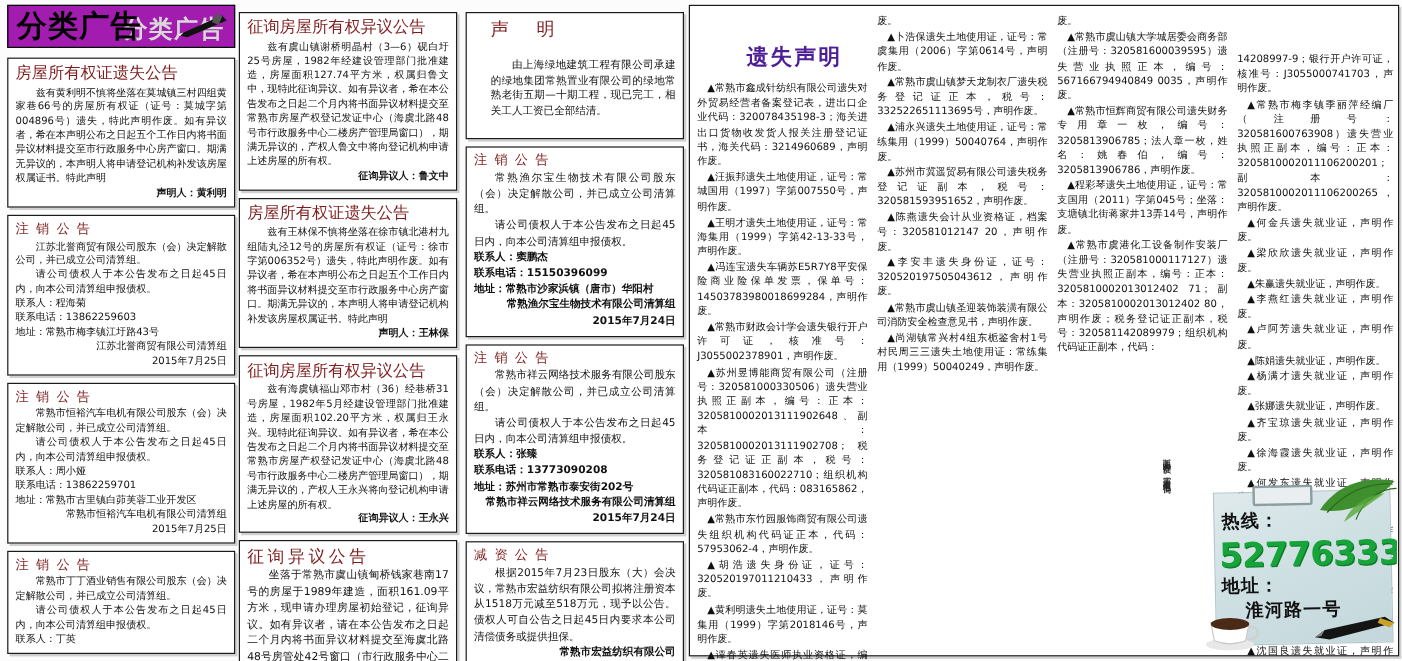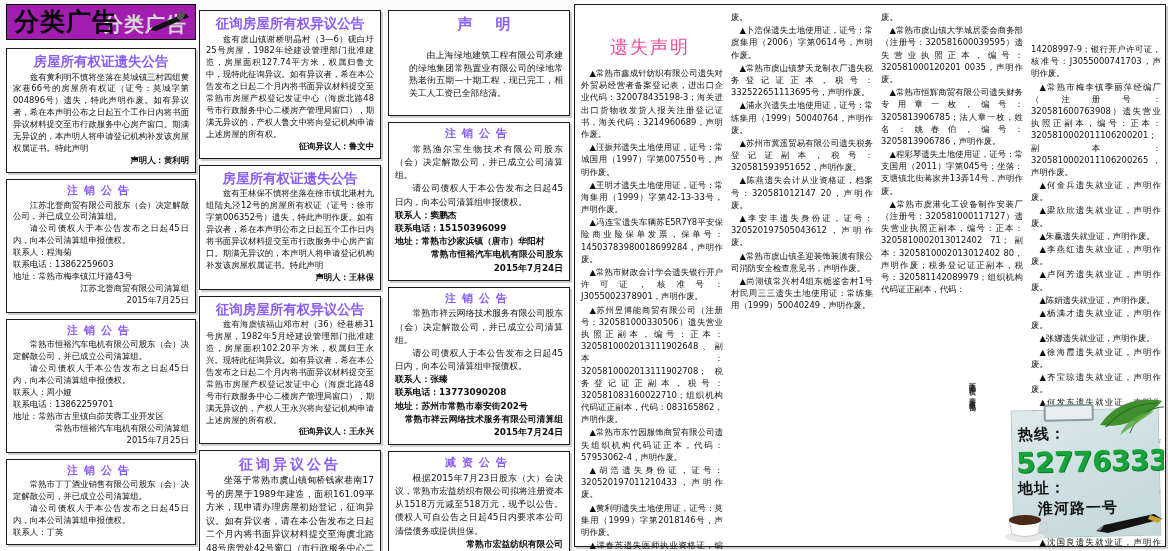--- a/index.html
+++ b/index.html
@@ -35,21 +35,21 @@
   .c3{left:388px;width:182px;}
 
   
   .ad{
     border:1px solid #1a1a1a;background:#fff;
     margin:6px 0 0 0;padding:4px 6px 5px 6px;
     box-shadow:2px 2px 0 #cfcfcf;
     box-sizing:border-box;
   }
   .ad-title{
-    text-align:center;font-weight:bold;color:#8b5cf6;
+    text-align:left;font-weight:normal;color:#7f1d1d;
     line-height:1.15;margin:1px 0 2px 0;
   }
   .t-lg{font-size:15px;}
   .t-md{font-size:13.5px;}
   .t-sp{font-size:11px;letter-spacing:6px;}
   .t-sp2{font-size:14px;letter-spacing:3px;}
   .ad-body{
     font-size:8.4px;line-height:1.42;color:#111;
     text-align:justify;text-justify:inter-ideograph;
   }
@@ -60,22 +60,22 @@
   .ad-line{margin:0;}
   .bold{font-weight:bold;}
 
   
   .loss{
     position:absolute;left:574px;top:4px;width:592px;height:543px;
     border:1px solid #1a1a1a;background:#fff;box-sizing:border-box;
     box-shadow:2px 2px 0 #cfcfcf;
   }
   .loss-title{
-    position:absolute;left:0;top:30px;width:150px;text-align:center;
-    font-size:18px;font-weight:normal;letter-spacing:2px;color:#ec4899;
+    position:absolute;left:12px;top:30px;width:150px;text-align:center;
+    font-size:18px;font-weight:bold;letter-spacing:2px;color:#4c1d95;
   }
   .loss-cols{
     position:absolute;left:0;top:0;width:100%;height:100%;
   }
   .lcol{
     position:absolute;top:6px;
     font-size:8.4px;line-height:1.45;color:#111;
     text-align:justify;text-justify:inter-ideograph;
   }
   .lc1{left:6px;width:142px;top:62px;}
@@ -241,21 +241,21 @@
     </div>
 
     <div class="ad">
       <div class="ad-title t-sp">注销公告</div>
       <div class="ad-body" style="font-size:8.8px;line-height:1.5;">
         <p class="indent">常熟渔尔宝生物技术有限公司股东（会）决定解散公司，并已成立公司清算组。</p>
         <p class="indent">请公司债权人于本公告发布之日起45日内，向本公司清算组申报债权。</p>
         <p class="ad-line bold">联系人：窦鹏杰</p>
         <p class="ad-line bold">联系电话：15150396099</p>
         <p class="ad-line bold">地址：常熟市沙家浜镇（唐市）华阳村</p>
-        <p class="ad-right">常熟市恒裕汽车电机有限公司股东</p>
+        <p class="ad-right">常熟渔尔宝生物技术有限公司清算组</p>
         <p class="ad-right">2015年7月24日</p>
       </div>
     </div>
 
     <div class="ad">
       <div class="ad-title t-sp">注销公告</div>
       <div class="ad-body" style="font-size:8.8px;line-height:1.5;">
         <p class="indent">常熟市祥云网络技术服务有限公司股东（会）决定解散公司，并已成立公司清算组。</p>
         <p class="indent">请公司债权人于本公告发布之日起45日内，向本公司清算组申报债权。</p>
         <p class="ad-line bold">联系人：张臻</p>
@@ -297,38 +297,38 @@
         <p class="entry">▲常熟市虞山镇梦天龙制衣厂遗失税务登记证正本，税号：332522651113695号，声明作废。</p>
         <p class="entry">▲浦永兴遗失土地使用证，证号：常练集用（1999）50040764，声明作废。</p>
         <p class="entry">▲苏州市冀遥贸易有限公司遗失税务登记证副本，税号：320581593951652，声明作废。</p>
         <p class="entry">▲陈燕遗失会计从业资格证，档案号：320581012147 20，声明作废。</p>
         <p class="entry">▲李安丰遗失身份证，证号：320520197505043612，声明作废。</p>
         <p class="entry">▲常熟市虞山镇圣迎装饰装潢有限公司消防安全检查意见书，声明作废。</p>
         <p class="entry">▲尚湖镇常兴村4组东栀鉴舍村1号村民周三三遗失土地使用证：常练集用（1999）50040249，声明作废。</p>
       </div>
       <div class="lcol lc3">
         <p>废。</p>
-        <p class="entry">▲常熟市虞山镇大学城居委会商务部（注册号：320581600039595）遗失营业执照正本，编号：320581000120201 0035，声明作废。</p>
+        <p class="entry">▲常熟市虞山镇大学城居委会商务部（注册号：320581600039595）遗失营业执照正本，编号：567166794940849 0035，声明作废。</p>
         <p class="entry">▲常熟市恒辉商贸有限公司遗失财务专用章一枚，编号：3205813906785；法人章一枚，姓名：姚春伯，编号：3205813906786，声明作废。</p>
         <p class="entry">▲程彩琴遗失土地使用证，证号：常支国用（2011）字第045号；坐落：支塘镇北街蒋家井13弄14号，声明作废。</p>
         <p class="entry">▲常熟市虞港化工设备制作安装厂（注册号：320581000117127）遗失营业执照正副本，编号：正本：3205810002013012402 71；副本：3205810002013012402 80，声明作废；税务登记证正副本，税号：320581142089979；组织机构代码证正副本，代码：</p>
       </div>
       <div class="lcol lc4">
         <p>14208997-9；银行开户许可证，核准号：J3055000741703，声明作废。</p>
         <p class="entry">▲常熟市梅李镇季丽萍经编厂（注册号：320581600763908）遗失营业执照正副本，编号：正本：3205810002011106200201；副本：3205810002011106200265，声明作废。</p>
         <p class="entry">▲何金兵遗失就业证，声明作废。</p>
         <p class="entry">▲梁欣欣遗失就业证，声明作废。</p>
         <p class="entry">▲朱赢遗失就业证，声明作废。</p>
         <p class="entry">▲李燕红遗失就业证，声明作废。</p>
         <p class="entry">▲卢阿芳遗失就业证，声明作废。</p>
         <p class="entry">▲陈娟遗失就业证，声明作废。</p>
         <p class="entry">▲杨满才遗失就业证，声明作废。</p>
         <p class="entry">▲张娜遗失就业证，声明作废。</p>
+        <p class="entry">▲齐宝琼遗失就业证，声明作废。</p>
         <p class="entry">▲徐海霞遗失就业证，声明作废。</p>
-        <p class="entry">▲齐宝琼遗失就业证，声明作废。</p>
         <p class="entry">▲何发东遗失就业证，声明作废。</p>
         <p class="entry">▲伏婷遗失就业证，声明作废。</p>
         <p class="entry">▲彭卫通遗失就业证，声明作废。</p>
         <p class="entry">▲王彩芬遗失就业证，声明作废。</p>
         <p class="entry">▲吕蓉军遗失就业证，声明作废。</p>
         <p class="entry">▲张爱琴遗失就业证，声明作废。</p>
         <p class="entry">▲沈国良遗失就业证，声明作废。</p>
       </div>
     </div>
 

